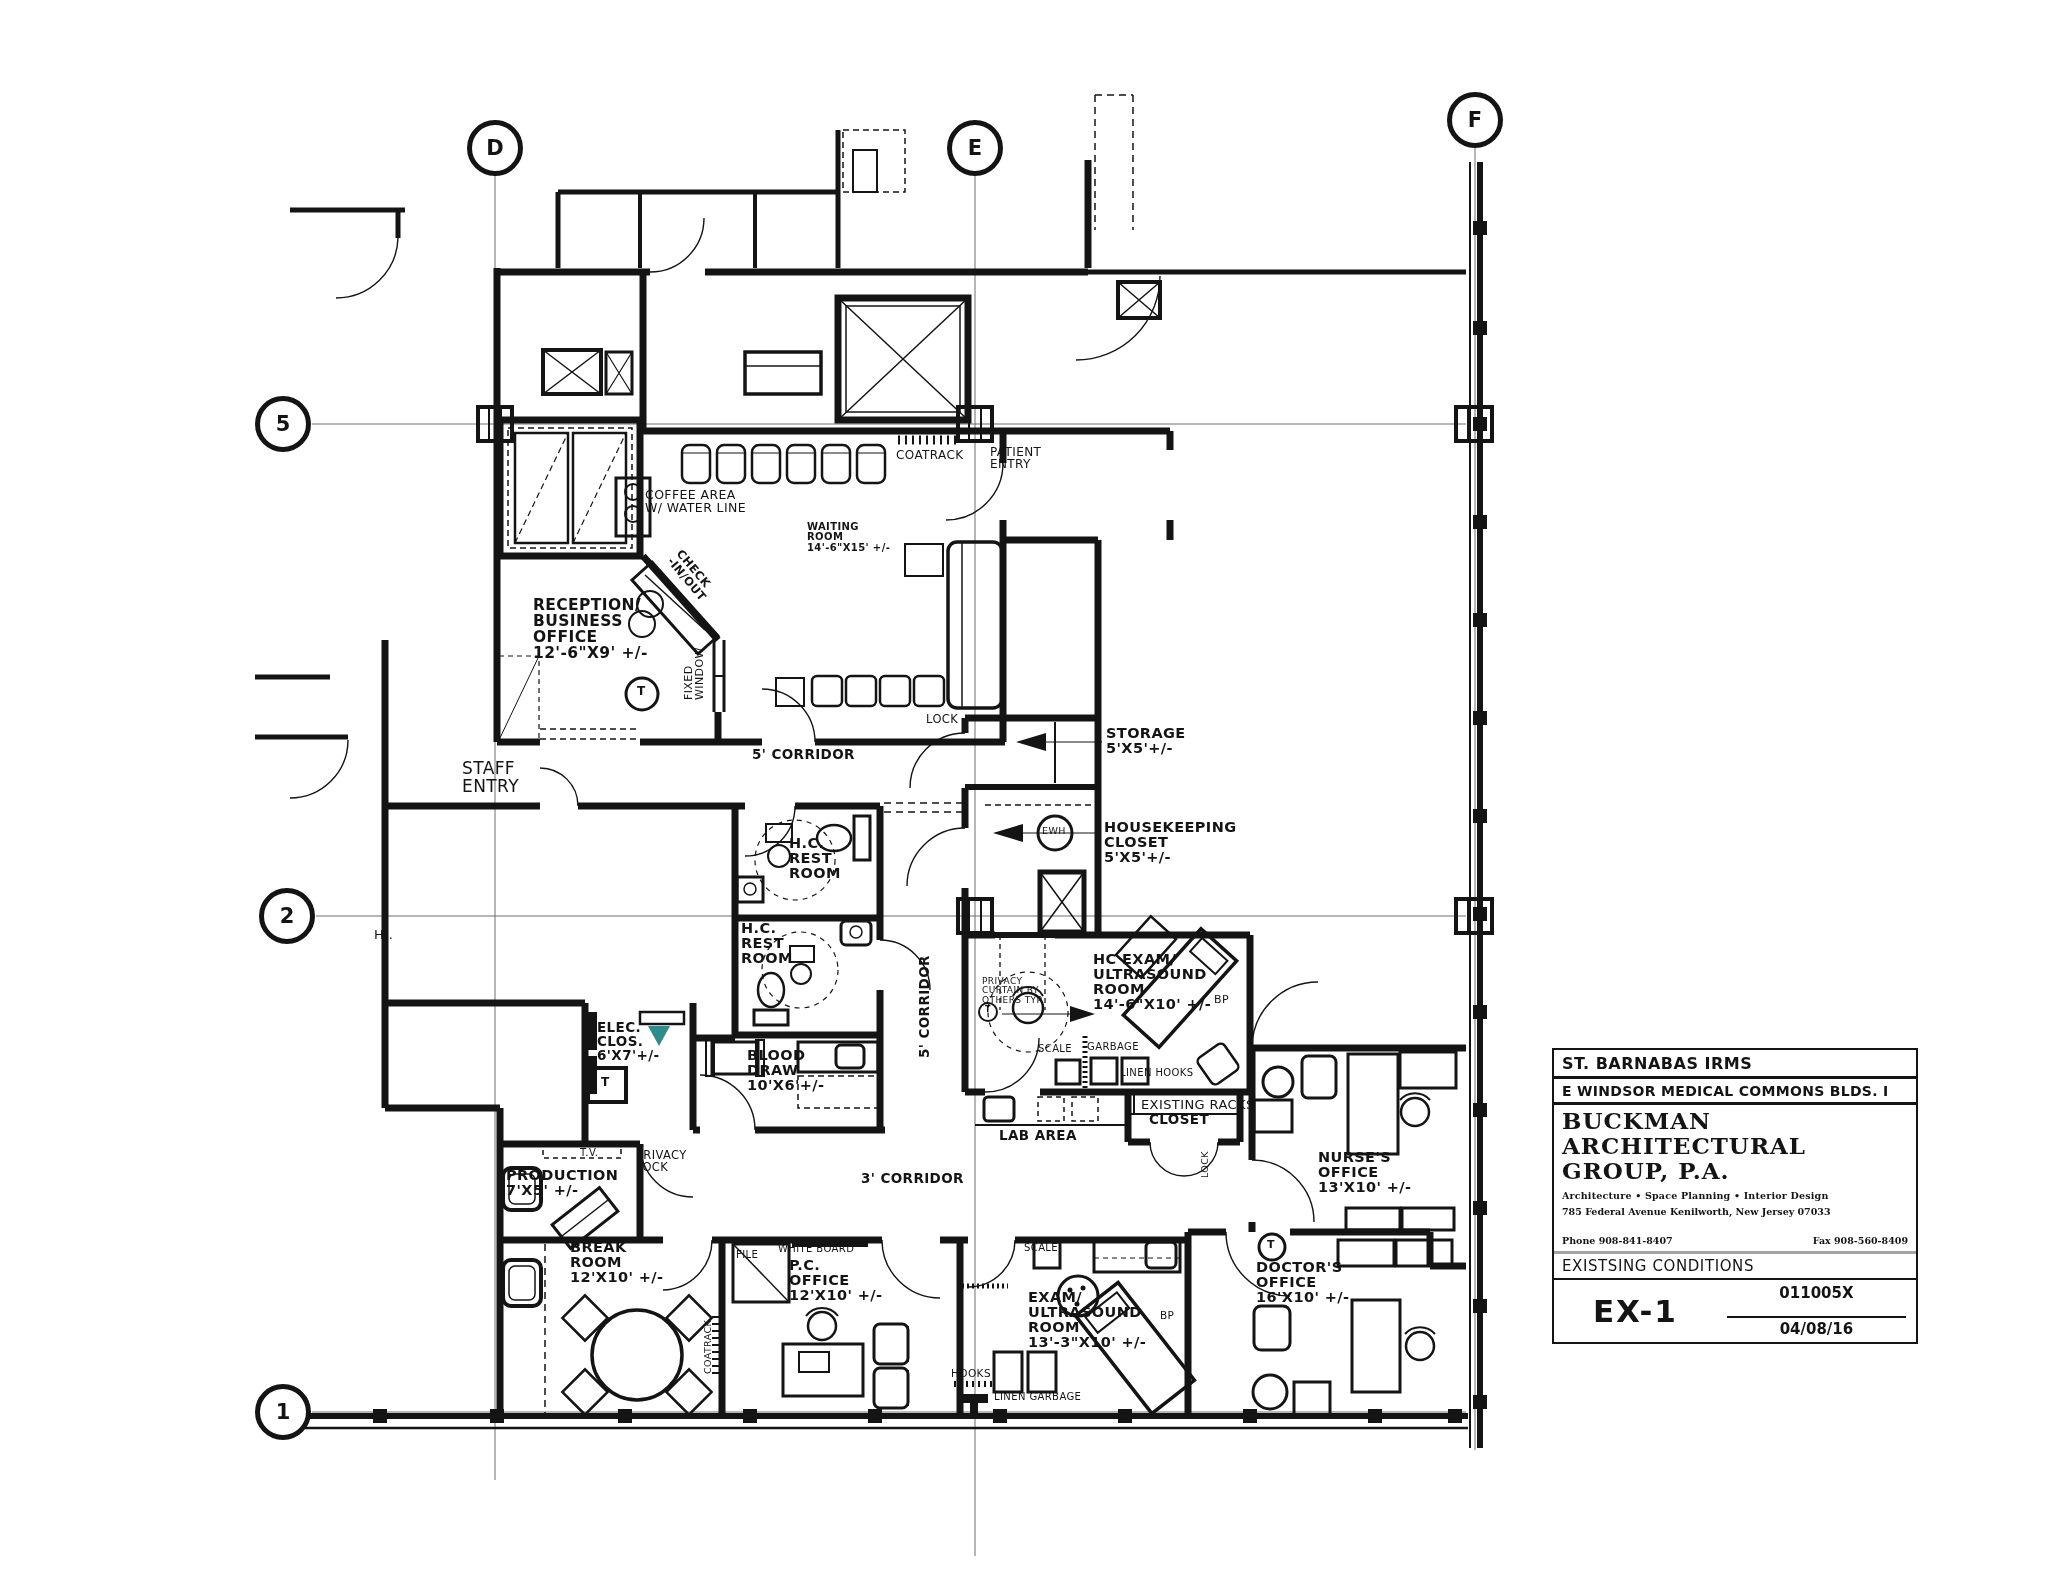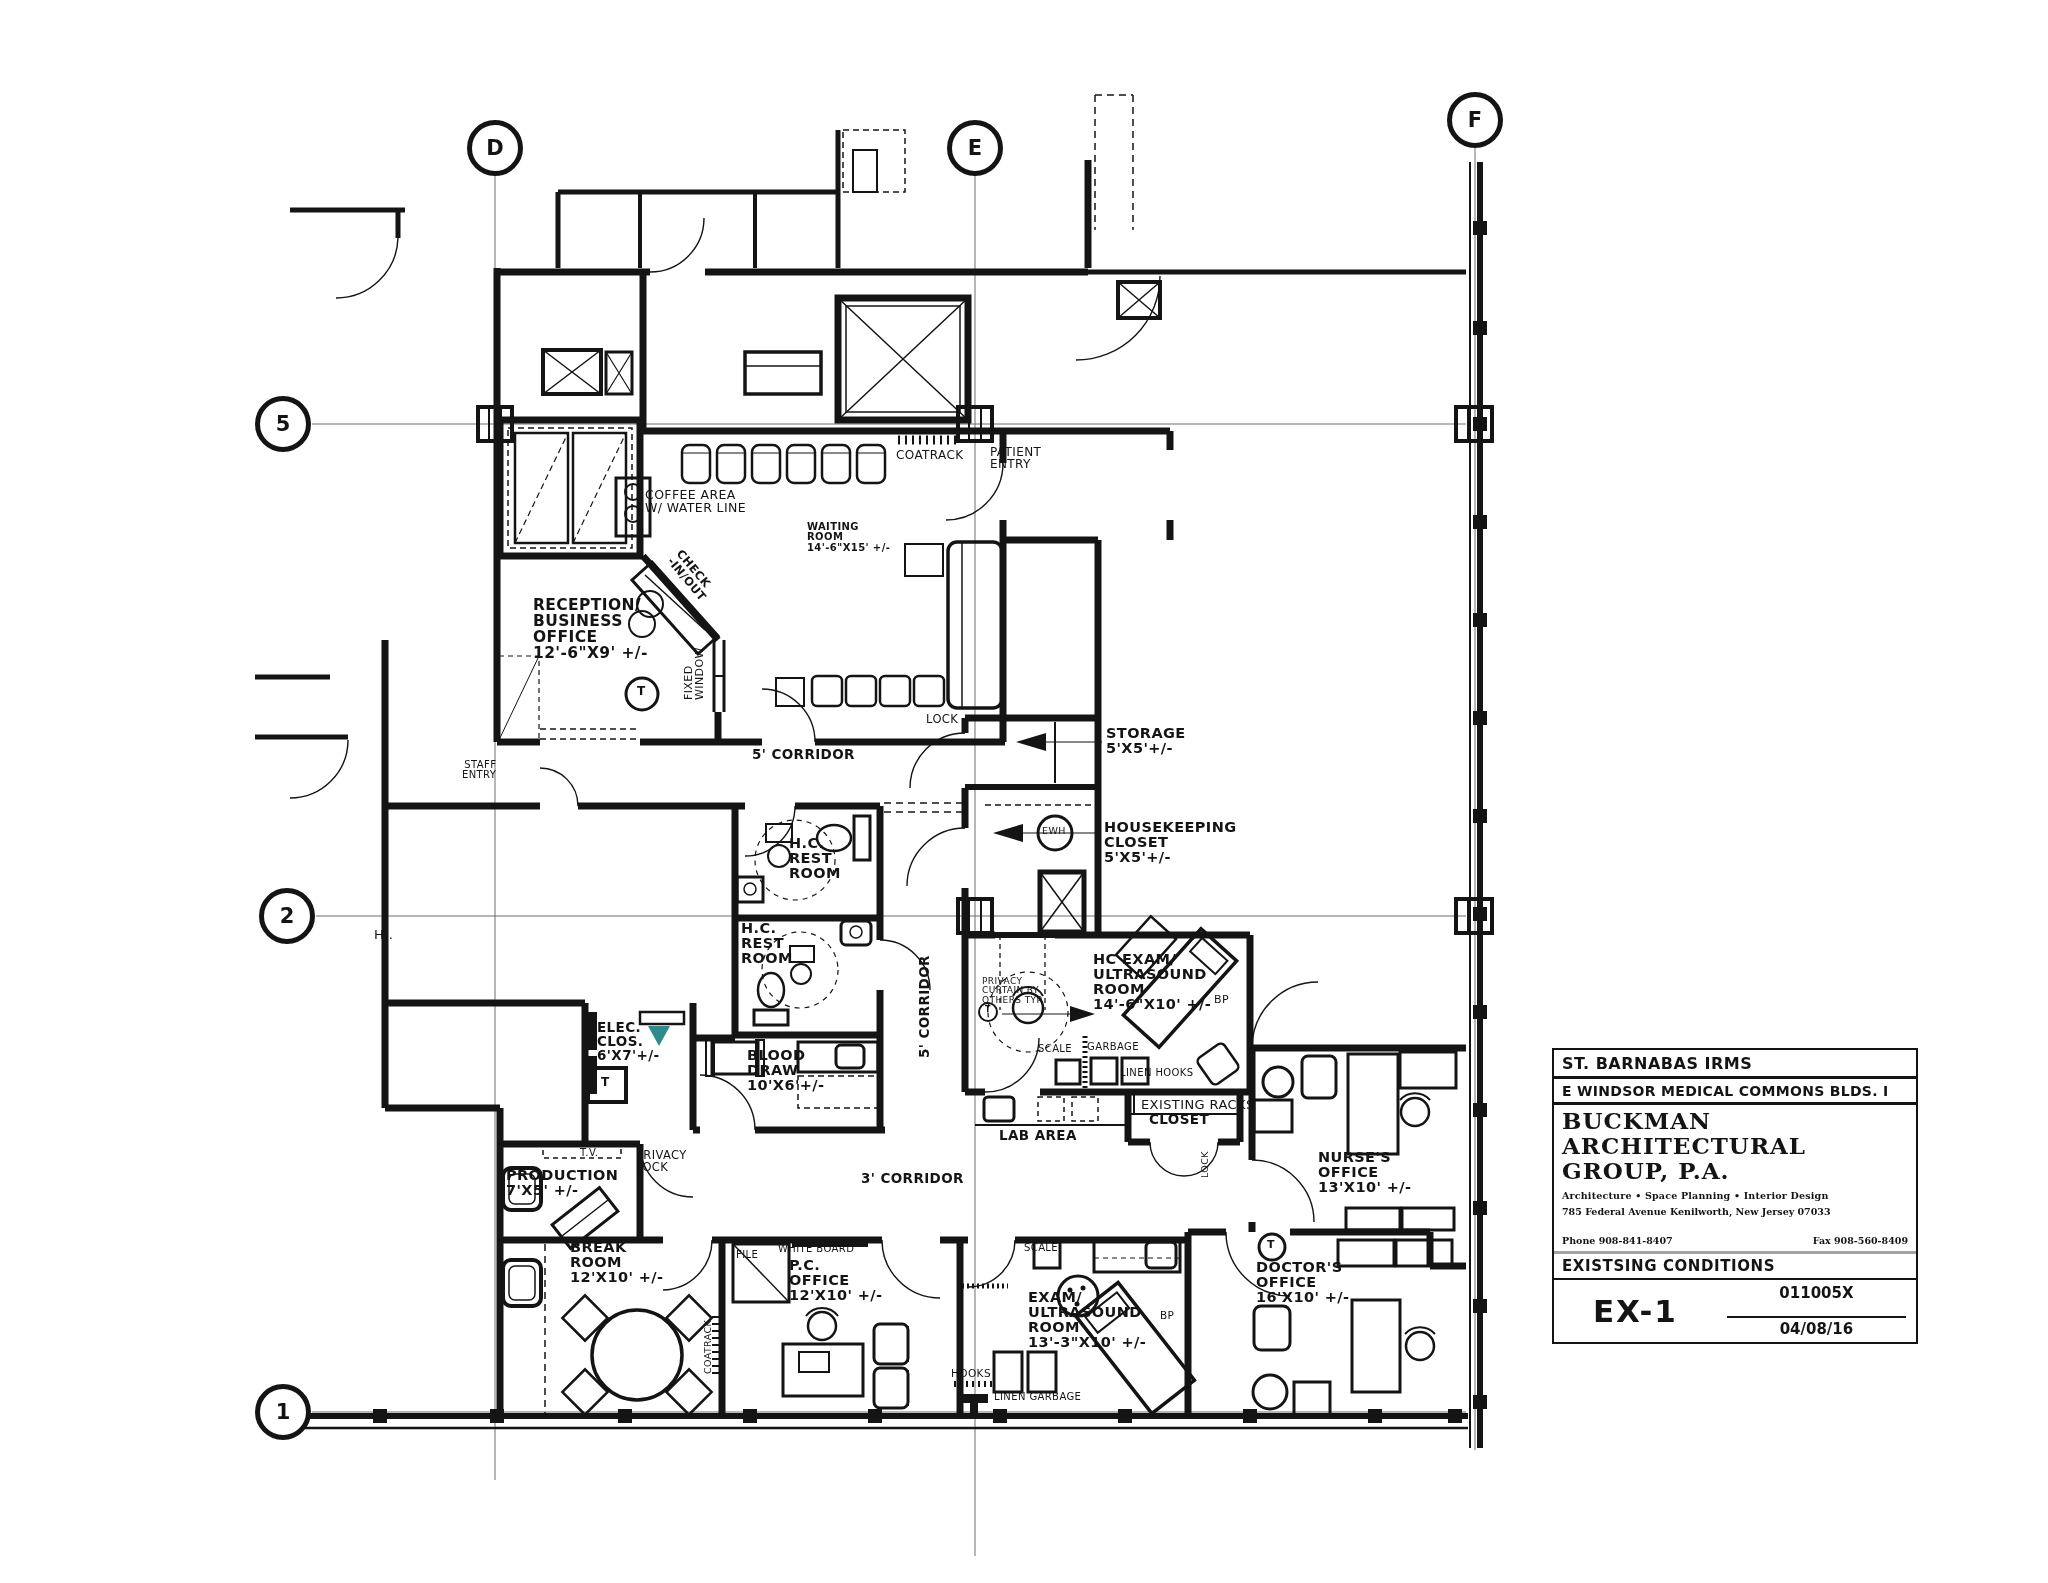--- a/index.html
+++ b/index.html
@@ -14,21 +14,21 @@
        font-weight:700;font-size:21px;}
   
   .tb{position:absolute;left:1552px;top:1048px;width:366px;border:2px solid #141414;background:#fff;box-sizing:border-box;}
   .tb .r1{font-weight:700;font-size:16px;padding:4px 8px 3px;border-bottom:3px solid #141414;letter-spacing:.5px;}
   .tb .r2{font-weight:700;font-size:14px;padding:4px 8px 3px;border-bottom:3px solid #141414;letter-spacing:.3px;}
   .tb .firm{padding:4px 8px 5px;border-bottom:3px solid #a3a3a3;font-family:"DejaVu Serif","Liberation Serif",serif;}
   .tb .firm .name{font-weight:700;font-size:23px;line-height:1.08;letter-spacing:1px;}
   .tb .firm .svc{font-weight:700;font-size:9.5px;margin-top:7px;letter-spacing:.2px;}
   .tb .firm .addr{font-weight:700;font-size:9.5px;margin-top:5px;}
   .tb .firm .pf{font-weight:700;font-size:9.5px;margin-top:18px;display:flex;justify-content:space-between;}
-  .tb .r4{font-weight:700;font-size:15px;padding:3px 8px;border-bottom:2px solid #141414;letter-spacing:.6px;}
+  .tb .r4{font-weight:400;font-size:15px;padding:3px 8px;border-bottom:2px solid #141414;letter-spacing:.6px;}
   .tb .r5{display:flex;height:62px;}
   .tb .sheetno{width:45%;display:flex;align-items:center;justify-content:center;
        font-weight:700;font-size:31px;letter-spacing:2px;}
   .tb .nums{flex:1;display:flex;flex-direction:column;justify-content:center;padding:0 10px;}
   .tb .nums .pn{font-weight:700;font-size:15px;text-align:center;border-bottom:2px solid #141414;padding-bottom:14px;}
   .tb .nums .dt{font-weight:700;font-size:15px;text-align:center;padding-top:2px;}
 </style>
 </head>
 <body>
 
@@ -369,21 +369,21 @@
 ENTRY</div>
       <div class="lbl b" style="left: 765px; top: 522px; font-size: 10px; margin-left: 42px;">WAITING
 ROOM
 14'-6"X15' +/-</div>
       <div class="lbl b" style="left: 533px; top: 597px; font-size: 15.5px;">RECEPTION/
 BUSINESS
 OFFICE
 12'-6"X9' +/-</div>
       <div class="lbl" style="left: 683px; top: 700px; font-size: 11px; transform: rotate(-90deg);">FIXED
 WINDOW</div>
-      <div class="lbl" style="left: 462px; top: 760px; font-size: 10px; text-align: right;">STAFF
+      <div class="lbl" style="left: 462px; top: 760px; font-size: 17px;">STAFF
 ENTRY</div>
       <div class="lbl" style="left: 926px; top: 714px; font-size: 11.5px;">LOCK</div>
       <div class="lbl b" style="left: 1106px; top: 726px; font-size: 14.5px;">STORAGE
 5'X5'+/-</div>
       <div class="lbl b" style="left: 1104px; top: 820px; font-size: 14.5px;">HOUSEKEEPING
 CLOSET
 5'X5'+/-</div>
       <div class="lbl" style="left: 1042px; top: 826px; font-size: 9.5px;">EWH</div>
       <div class="lbl b" style="left: 752px; top: 747px; font-size: 13.5px;">5' CORRIDOR</div>
       <div class="lbl b" style="left: 789px; top: 836px; font-size: 14.5px;">H.C.

